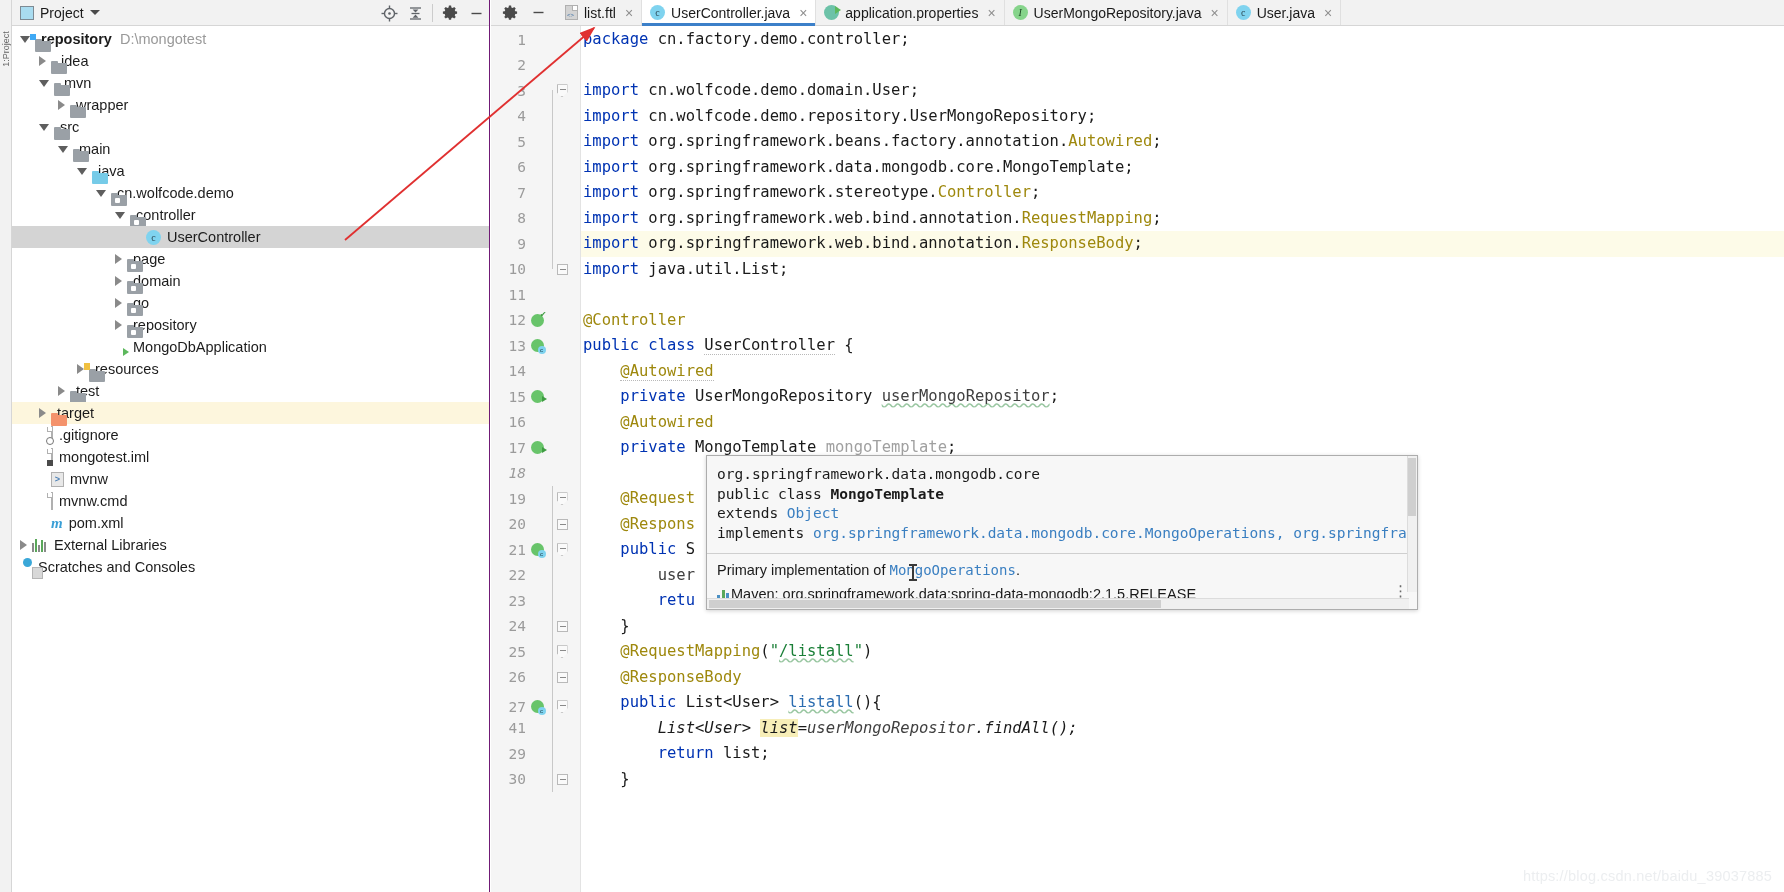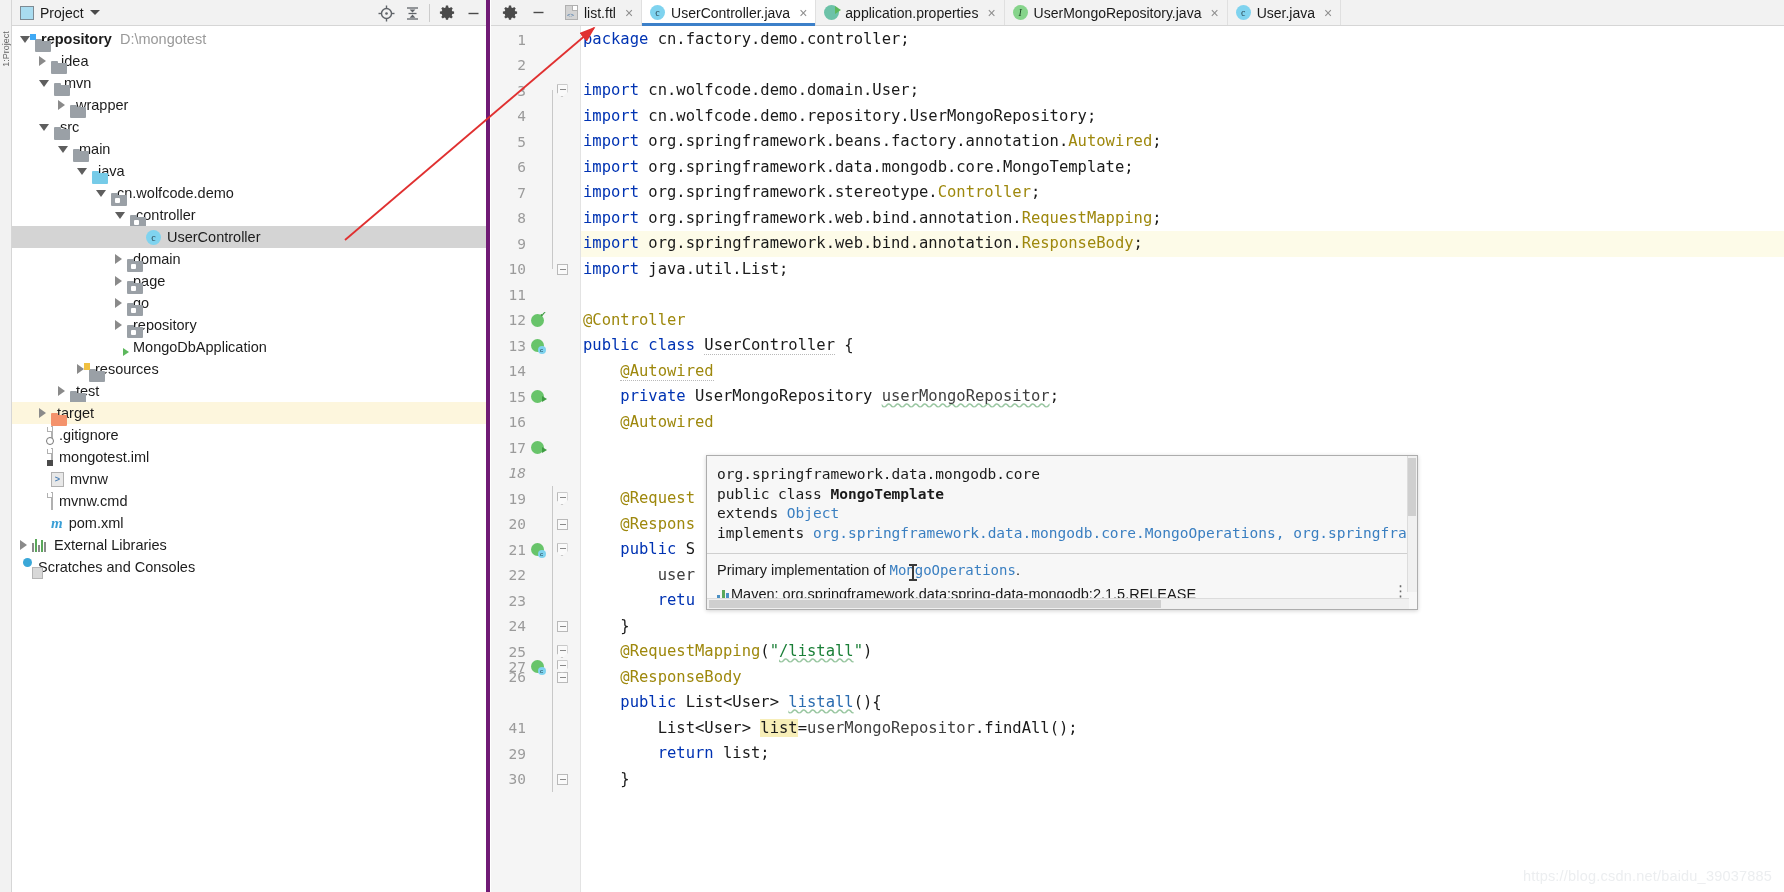--- a/index.html
+++ b/index.html
@@ -17,21 +17,21 @@
     background: #f2f2f2; border-right: 1px solid #d6d6d6;
   }
   .tool-strip .vtext {
     position: absolute; left: -14px; font-size: 9px; color: #666;
     transform: rotate(-90deg); white-space: nowrap; width: 40px; text-align: center;
   }
 
   
   .project-panel {
     position: absolute; left: 12px; top: 0; width: 478px; height: 892px;
-    background: #ffffff; border-right: 4px solid #701a75;
+    background: #ffffff; border-right: 1px solid #701a75;
   }
   .project-header {
     position: relative; height: 26px; background: #f2f2f2;
     border-bottom: 1px solid #d6d6d6; display: flex; align-items: center;
   }
   .ph-left { display: flex; align-items: center; gap: 6px; padding-left: 8px; }
   .ph-title { font-size: 14px; color: #1a1a1a; }
   .ph-icon-box {
     width: 14px; height: 14px; border: 1.5px solid #7d8a93; background: #a9dcf0;
   }
@@ -399,26 +399,26 @@
         <div class="tree-row selected" style="padding-left: 122px;">
           <span class="twisty none"></span>
           <span class="ticon">
             <span class="cls-icon">c</span>
           </span>
           <span class="tlabel">UserController</span>
         </div>
         <div class="tree-row" style="padding-left: 103px;">
           <span class="twisty closed"></span>
           <span class="ticon"><span class="fld"><span class="pkgdot"></span></span></span>
+          <span class="tlabel">page</span>
+        </div>
+        <div class="tree-row" style="padding-left: 103px;">
+          <span class="twisty closed"></span>
+          <span class="ticon"><span class="fld"><span class="pkgdot"></span></span></span>
           <span class="tlabel">domain</span>
-        </div>
-        <div class="tree-row" style="padding-left: 103px;">
-          <span class="twisty closed"></span>
-          <span class="ticon"><span class="fld"><span class="pkgdot"></span></span></span>
-          <span class="tlabel">page</span>
         </div>
         <div class="tree-row" style="padding-left: 103px;">
           <span class="twisty closed"></span>
           <span class="ticon"><span class="fld"><span class="pkgdot"></span></span></span>
           <span class="tlabel">qo</span>
         </div>
         <div class="tree-row" style="padding-left: 103px;">
           <span class="twisty closed"></span>
           <span class="ticon"><span class="fld"><span class="pkgdot"></span></span></span>
           <span class="tlabel">repository</span>
@@ -701,21 +701,21 @@
               <span class="foldtip"></span>
             </span>
           </div>
           <div class="gline" style="top: 638.5px;">
             <span class="gnum">26</span>
             <span class="gmark"></span>
             <span class="gfold">
               <span class="foldbox"></span>
             </span>
           </div>
-          <div class="gline" style="top: 628px;">
+          <div class="gline" style="top: 668px;">
             <span class="gnum">27</span>
             <span class="gmark">
               <span class="run-green bean"></span>
             </span>
             <span class="gfold">
               <span class="foldtip"></span>
             </span>
           </div>
           <div class="gline" style="top: 689.5px;">
             <span class="gnum">41</span>
@@ -745,31 +745,32 @@
           <div class="cline" style="top: 154px;"><span class="kw">import</span> <span class="pl">org.springframework.stereotype.</span><span class="ann">Controller</span><span class="pl">;</span></div>
           <div class="cline" style="top: 179.5px;"><span class="kw">import</span> <span class="pl">org.springframework.web.bind.annotation.</span><span class="ann">RequestMapping</span><span class="pl">;</span></div>
           <div class="cline hl-bg" style="top: 205px;"><span class="kw">import</span> <span class="pl">org.springframework.web.bind.annotation.</span><span class="ann">ResponseBody</span><span class="pl">;</span></div>
           <div class="cline" style="top: 230.5px;"><span class="kw">import</span> <span class="pl">java.util.List;</span></div>
           <div class="cline" style="top: 256px;"></div>
           <div class="cline" style="top: 281.5px;"><span class="ann">@Controller</span></div>
           <div class="cline" style="top: 307px;"><span class="kw">public class</span> <span class="typ squig-g">UserController</span> <span class="pl">{</span></div>
           <div class="cline" style="top: 332.5px;">    <span class="ann squig-g">@Autowired</span></div>
           <div class="cline" style="top: 358px;">    <span class="kw">private</span> <span class="typ">UserMongoRepository</span> <span class="fld2 squig">userMongoRepositor</span><span class="pl">;</span></div>
           <div class="cline" style="top: 383.5px;">    <span class="ann">@Autowired</span></div>
+          <div class="cline" style="top: 409px;">    <span class="kw">private</span> <span class="typ">MongoTemplate</span> <span class="grayed">mongoTemplate</span><span class="pl">;</span></div>
           <div class="cline" style="top: 434.5px;"></div>
           <div class="cline" style="top: 460px;">    <span class="ann">@Request</span></div>
           <div class="cline" style="top: 485.5px;">    <span class="ann">@Respons</span></div>
           <div class="cline" style="top: 511px;">    <span class="kw">public</span> <span class="typ">S</span></div>
           <div class="cline" style="top: 536.5px;">        <span class="fld2">user</span></div>
           <div class="cline" style="top: 562px;">        <span class="kw">retu</span></div>
           <div class="cline" style="top: 587.5px;">    <span class="pl">}</span></div>
           <div class="cline" style="top: 613px;">    <span class="ann">@RequestMapping</span><span class="pl">(</span><span class="str">"</span><span class="str squig">/listall</span><span class="str">"</span><span class="pl">)</span></div>
           <div class="cline" style="top: 638.5px;">    <span class="ann">@ResponseBody</span></div>
           <div class="cline" style="top: 664px;">    <span class="kw">public</span> <span class="typ">List&lt;User&gt;</span> <span class="mth squig" style="color:#2b6cb0">listall</span><span class="pl">(){</span></div>
-          <div class="cline" style="top: 689.5px;">        <span class="typ">List&lt;User&gt;</span> <span class="hl-list pl">list</span><span class="pl">=</span><span class="fld2">userMongoRepositor</span><span class="pl">.findAll();</span></div>
+          <div class="cline" style="top: 689.5px; font-style: italic;">        <span class="typ">List&lt;User&gt;</span> <span class="hl-list pl">list</span><span class="pl">=</span><span class="fld2">userMongoRepositor</span><span class="pl">.findAll();</span></div>
           <div class="cline" style="top: 715px;">        <span class="kw">return</span> <span class="pl">list;</span></div>
           <div class="cline" style="top: 740.5px;">    <span class="pl">}</span></div>
         </div>
     </div>
   </div>
 
   <div class="doc-popup">
     <div class="doc-sig">
       <div>org.springframework.data.mongodb.core</div>
       <div>

